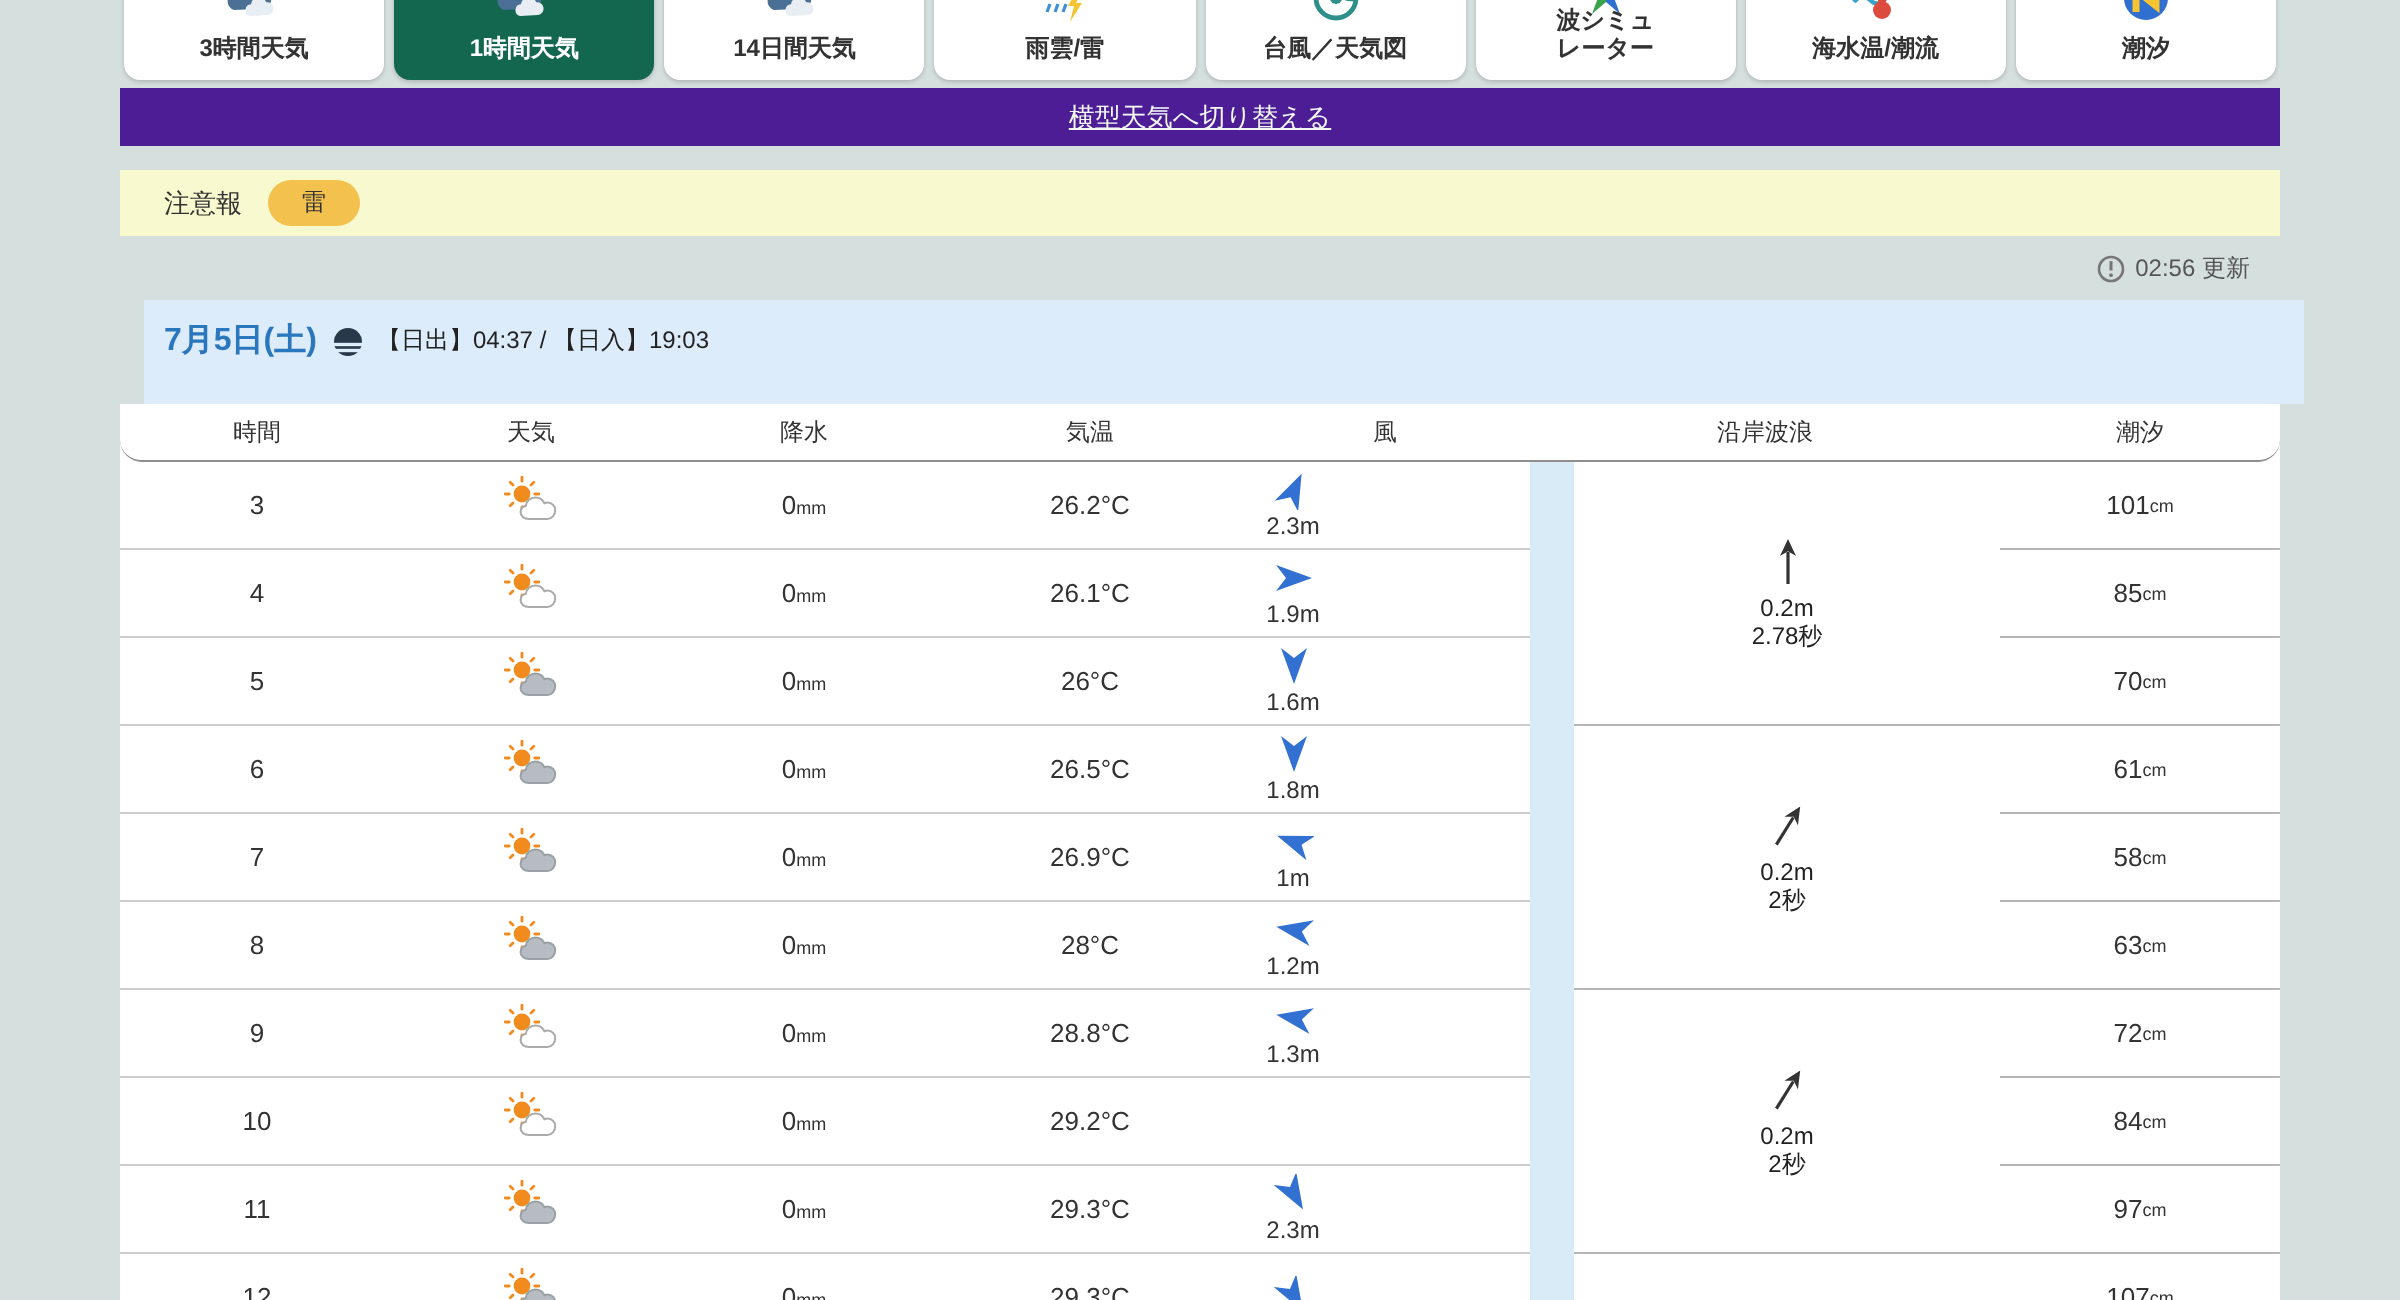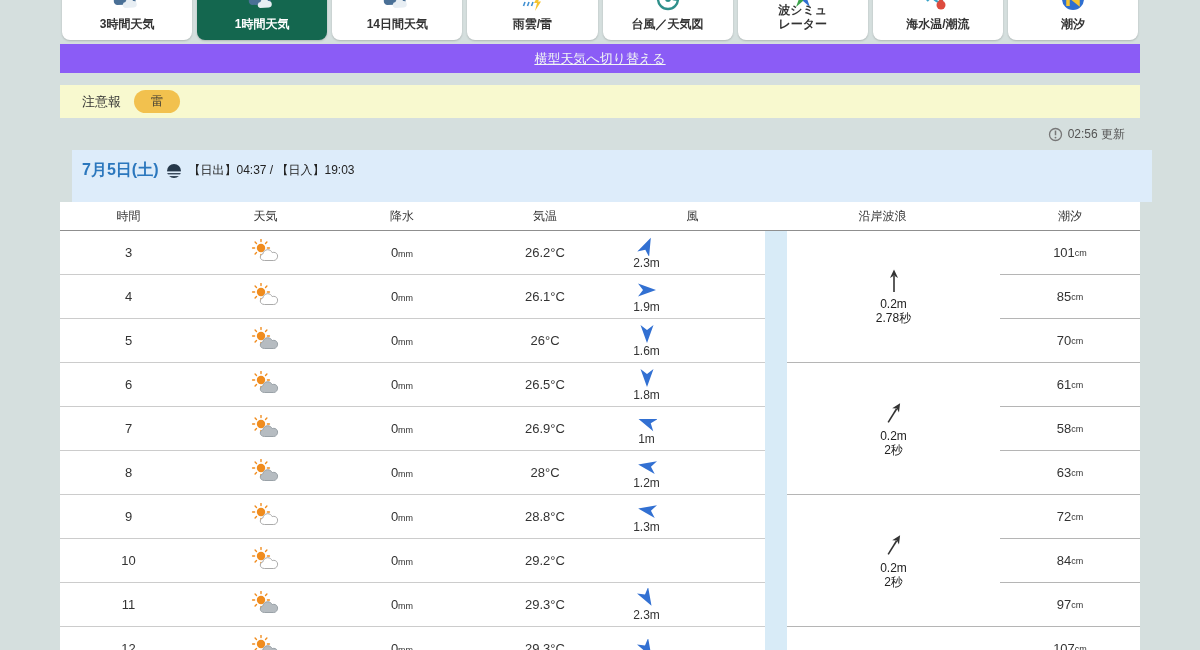--- a/index.html
+++ b/index.html
@@ -10,21 +10,21 @@
   .tabs{position:absolute;left:62px;top:-22px;width:1076px;display:flex;gap:5px;}
   .tab{flex:1;height:62px;background:#fff;border-radius:8px;position:relative;
        box-shadow:0 1px 2px rgba(0,0,0,.18);cursor:pointer;}
   .tab.active{background:#14674f;}
   .tab.active .tab-label{color:#fff;}
   .tab-icon{position:absolute;top:7px;left:50%;transform:translateX(-50%);width:28px;height:28px;}
   .tab-label{position:absolute;bottom:8px;left:0;right:0;text-align:center;font-size:12px;
              font-weight:bold;color:#333;white-space:pre-line;line-height:1.15;}
 
   
-  .switch-bar{position:absolute;left:60px;top:44px;width:1080px;height:29px;background:#8b5cf6;
+  .switch-bar{position:absolute;left:60px;top:44px;width:1080px;height:29px;background:#4c1d95;
               display:flex;align-items:center;justify-content:center;}
   .switch-link{color:#f2f7f4;font-size:13px;text-decoration:underline;cursor:pointer;}
 
   
   .advisory{position:absolute;left:60px;top:85px;width:1080px;height:33px;background:#f8f9cf;
             display:flex;align-items:center;padding-left:22px;box-sizing:border-box;}
   .advisory-label{font-size:13px;}
   .advisory-badge{margin-left:13px;background:#f2c14e;border-radius:12px;padding:3px 17px;
                   font-size:12px;color:#333;cursor:pointer;}
 
@@ -37,21 +37,21 @@
   .date-header{position:absolute;left:72px;top:150px;width:1080px;height:52px;background:#ddecfa;
                box-sizing:border-box;padding:10px 0 0 10px;}
   .dh-line{display:flex;align-items:center;gap:6px;}
   .dh-date{color:#2b77bd;font-size:16px;font-weight:bold;margin-right:2px;}
   .dh-text{font-size:12px;color:#222;}
   .dh-icon{display:inline-flex;width:16px;height:16px;}
   .dh-line+.dh-line{margin-top:3px;}
 
   
   .wtable{position:absolute;left:60px;top:150px;margin-top:52px;width:1080px;background:#fff;}
-  .thead{display:flex;height:28px;align-items:center;border-bottom:1px solid #8f8f8f;font-size:12px;}
+  .thead{display:flex;height:28px;align-items:center;border-bottom:1px solid #8f8f8f;font-size:12px;border-radius:11px;}
   .th{text-align:center;}
   .th0{width:137px;} .th1{width:137px;} .th2{width:136px;} .th3{width:150px;}
   .th4{width:145px;} .th5{width:235px;} .th6{width:140px;}
   .tbody{display:flex;}
   .left-rows{width:705px;}
   .row{height:44px;display:flex;align-items:center;border-bottom:1px solid #ccc;box-sizing:border-box;}
   .c-hour{width:137px;text-align:center;font-size:13px;}
   .c-weather{width:137px;display:flex;justify-content:center;}
   .c-precip{width:136px;text-align:center;font-size:13px;}
   .c-temp{width:150px;text-align:center;font-size:13px;}

